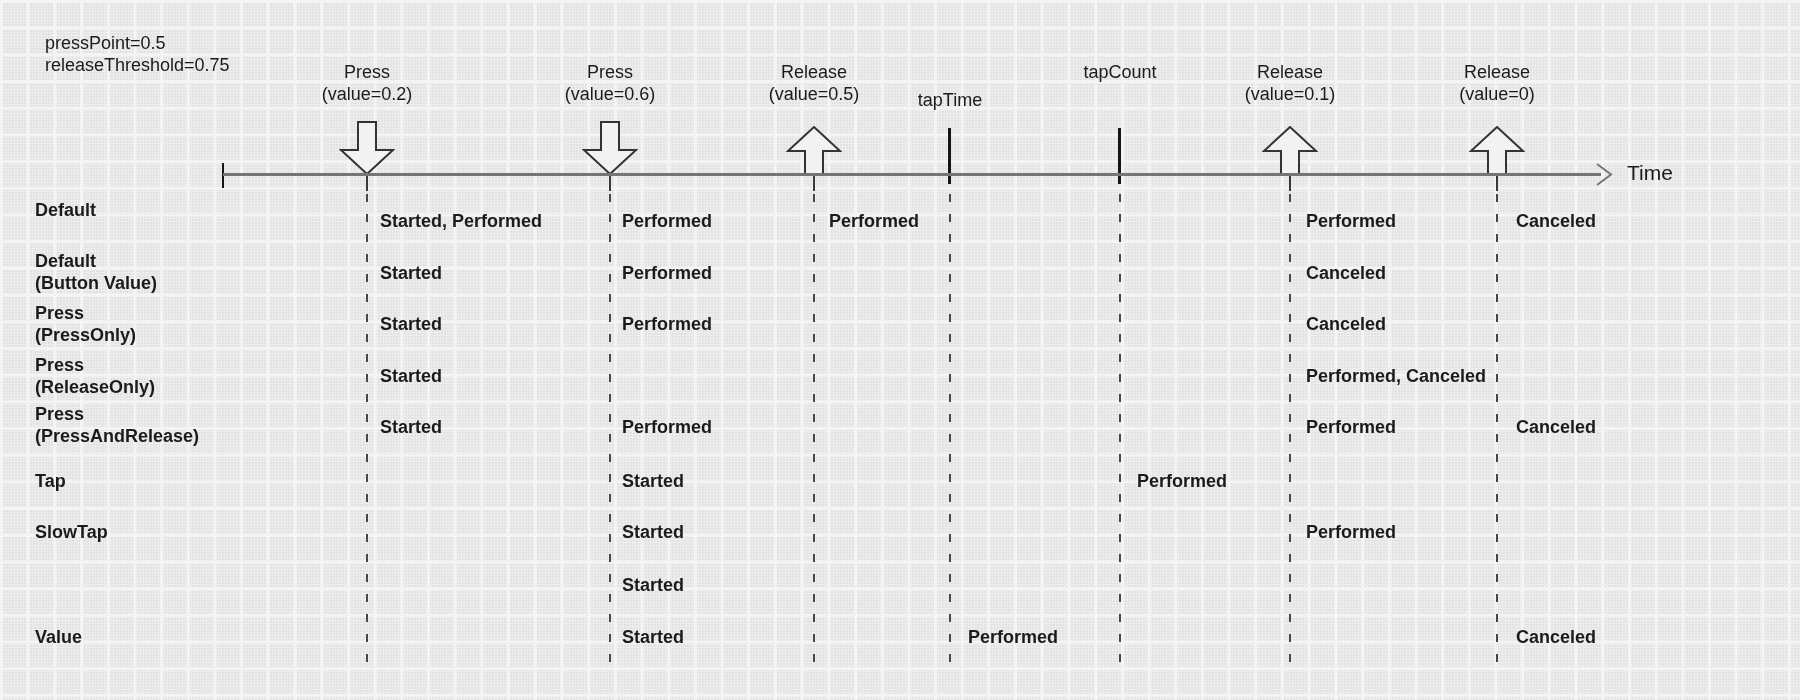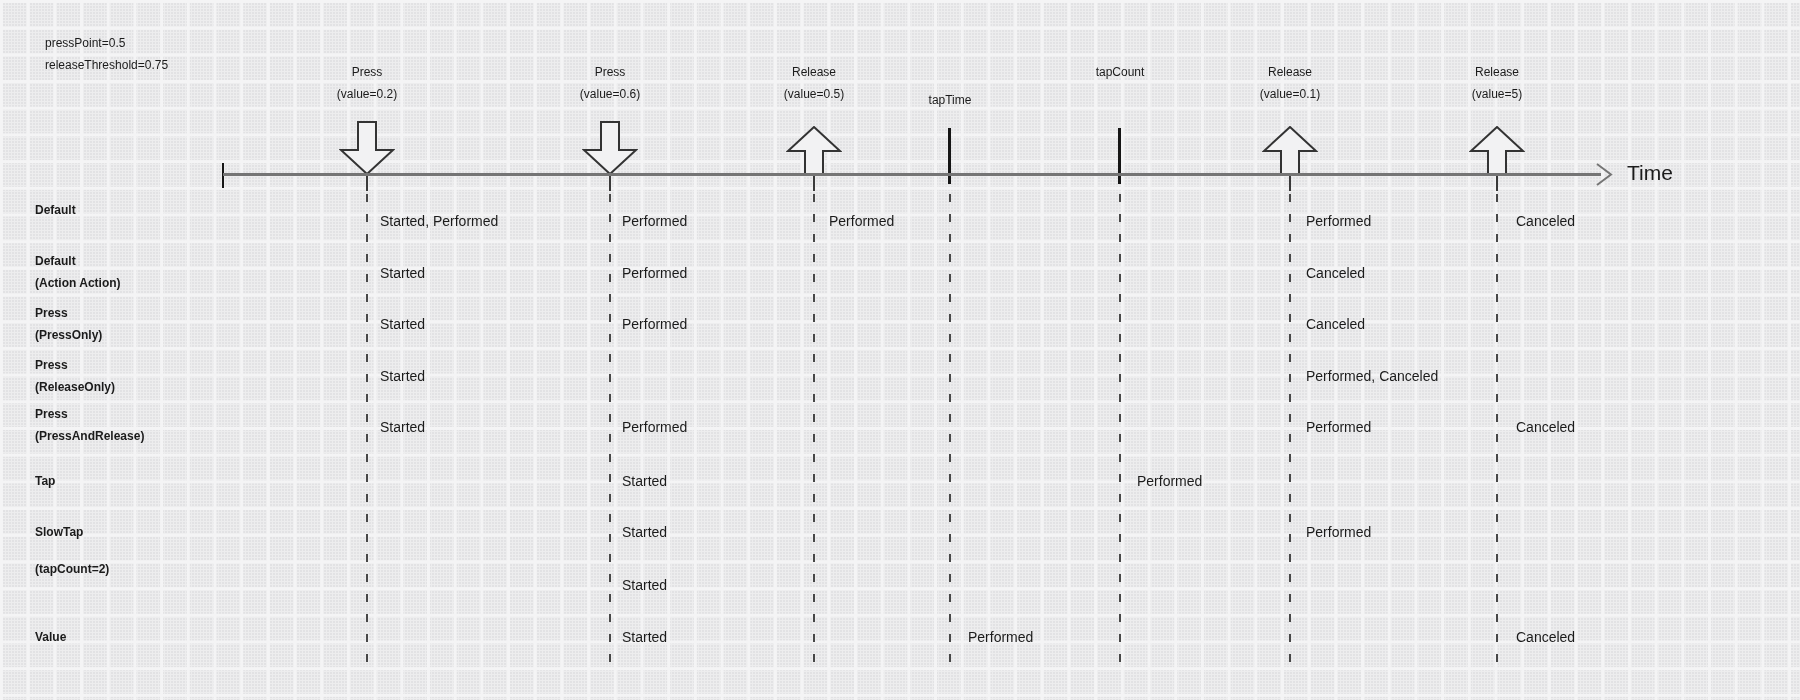--- a/index.html
+++ b/index.html
@@ -10,26 +10,26 @@
     background-color:#ededee;
     background-image:
       linear-gradient(90deg, #f4f4f5 0 3px, transparent 3px),
       linear-gradient(180deg, #f4f4f5 0 3px, transparent 3px),
       radial-gradient(circle at 1px 1px, #e2e2e4 0.8px, transparent 1.4px);
     background-size:26.7px 26.7px, 26.7px 26.7px, 3px 3px;
     position:relative;
     overflow:hidden;
   }
   .abs{position:absolute;}
-  .txt{font-size:12px;line-height:22px;white-space:nowrap;}
+  .txt{font-size:18px;line-height:22px;white-space:nowrap;}
   .center{text-align:center;}
   .config{left:45px;top:32px;}
   .event-header{width:220px;}
   .row-label{left:35px;width:230px;font-weight:bold;}
-  .cell{font-size:14px;line-height:22px;white-space:nowrap;}
+  .cell{font-size:18px;line-height:22px;white-space:nowrap;font-weight:bold;}
   .axis-line{height:3px;background:#757575;}
   .start-tick{width:2px;height:25px;background:#151515;}
   .time-tick{width:3px;height:56px;background:#151515;}
   .small-tick{width:2px;height:15px;background:#3a3a3a;}
   .dashed-line{
     width:2px;
     background:repeating-linear-gradient(180deg,#474747 0 8px,transparent 8px 20px);
   }
   .time-label{font-size:21px;}
   svg{display:block;}
@@ -59,21 +59,21 @@
 </div>
 <div class="abs txt center event-header" style="left:1010px;top:61px">
   <div>tapCount</div>
 </div>
 <div class="abs txt center event-header" style="left:1180px;top:61px">
   <div>Release</div>
   <div>(value=0.1)</div>
 </div>
 <div class="abs txt center event-header" style="left:1387px;top:61px">
   <div>Release</div>
-  <div>(value=5)</div>
+  <div>(value=0)</div>
 </div>
 
 <svg class="abs" style="left:339px;top:121px" width="56" height="54">
   <polygon points="19,1 37,1 37,29 54,29 28,53 2,29 19,29" fill="#f2f2f3" stroke="#333" stroke-width="2" stroke-linejoin="miter"></polygon>
 </svg>
 <svg class="abs" style="left:582px;top:121px" width="56" height="54">
   <polygon points="19,1 37,1 37,29 54,29 28,53 2,29 19,29" fill="#f2f2f3" stroke="#333" stroke-width="2" stroke-linejoin="miter"></polygon>
 </svg>
 <svg class="abs" style="left:786px;top:126px" width="56" height="50">
   <polygon points="28,1 54,25 37,25 37,49 19,49 19,25 2,25" fill="#f2f2f3" stroke="#333" stroke-width="2" stroke-linejoin="miter"></polygon>
@@ -107,42 +107,41 @@
 <div class="abs dashed-line" style="left:949px;top:194px;height:470px"></div>
 <div class="abs dashed-line" style="left:1119px;top:194px;height:470px"></div>
 <div class="abs dashed-line" style="left:1289px;top:194px;height:470px"></div>
 <div class="abs dashed-line" style="left:1496px;top:194px;height:470px"></div>
 
 <div class="abs txt row-label" style="top:199px">
   <div>Default</div>
 </div>
 <div class="abs txt row-label" style="top:250px">
   <div>Default</div>
-  <div>(Action Action)</div>
+  <div>(Button Value)</div>
 </div>
 <div class="abs txt row-label" style="top:302px">
   <div>Press</div>
   <div>(PressOnly)</div>
 </div>
 <div class="abs txt row-label" style="top:354px">
   <div>Press</div>
   <div>(ReleaseOnly)</div>
 </div>
 <div class="abs txt row-label" style="top:403px">
   <div>Press</div>
   <div>(PressAndRelease)</div>
 </div>
 <div class="abs txt row-label" style="top:470px">
   <div>Tap</div>
 </div>
 <div class="abs txt row-label" style="top:521px">
   <div>SlowTap</div>
 </div>
 <div class="abs txt row-label" style="top:558px">
-  <div>(tapCount=2)</div>
 </div>
 <div class="abs txt row-label" style="top:626px">
   <div>Value</div>
 </div>
 
 <div class="abs cell" style="left:380px;top:210px">Started, Performed</div>
 <div class="abs cell" style="left:622px;top:210px">Performed</div>
 <div class="abs cell" style="left:829px;top:210px">Performed</div>
 <div class="abs cell" style="left:1306px;top:210px">Performed</div>
 <div class="abs cell" style="left:1516px;top:210px">Canceled</div>

